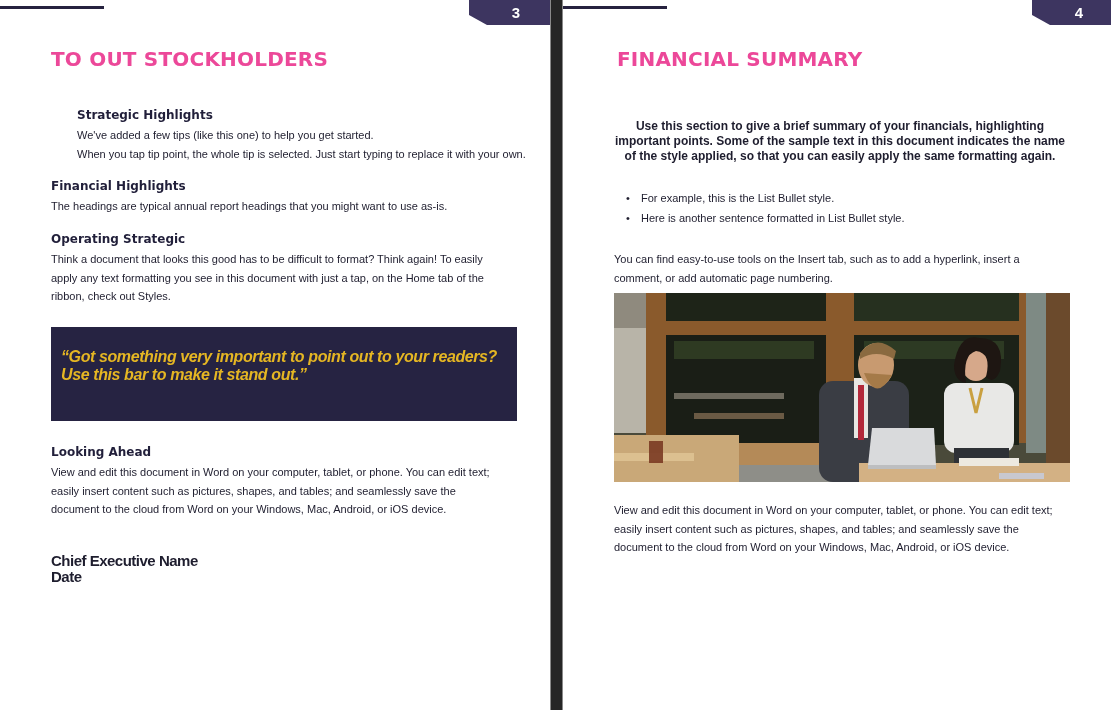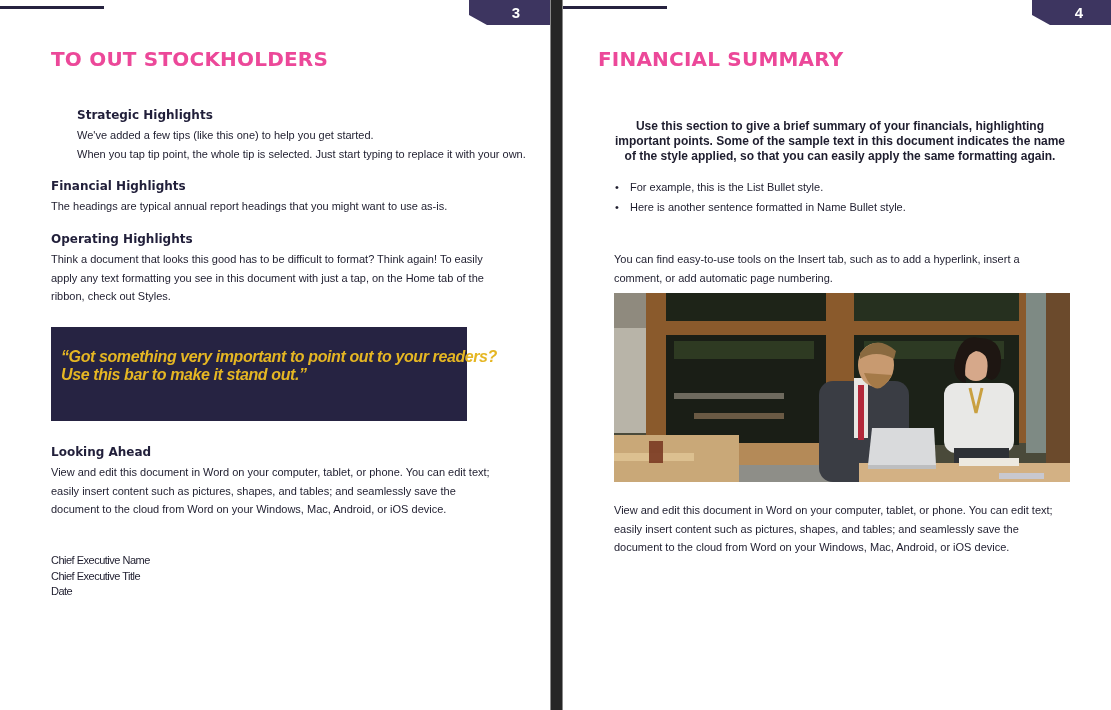--- a/index.html
+++ b/index.html
@@ -10,25 +10,25 @@
   .divider { position:absolute; left:550px; top:0; width:13px; height:710px; background:#262626; border-left:1px solid #8a8a8a; border-right:1px solid #8a8a8a; box-sizing:border-box; }
   .top-rule { position:absolute; top:6px; left:0; width:104px; height:3px; background:#26223f; }
   #page-right .top-rule { left:0; width:104px; }
   .page-tab { position:absolute; top:0; width:81px; height:25px; background:#3d3560; color:#fff; font-weight:bold; font-size:15px; display:flex; align-items:center; justify-content:flex-end; padding-right:30px; box-sizing:border-box; clip-path:polygon(0 0,100% 0,100% 100%,18px 100%,0 60%); }
   #page-left .page-tab { left:469px; }
   #page-right .page-tab { left:469px; }
   .title { position:absolute; font-family:"DejaVu Sans", sans-serif; font-weight:bold; font-size:20px; letter-spacing:0.2px; color:#ec4899; margin:0; }
   .h2 { font-family:"DejaVu Sans", sans-serif; font-weight:bold; font-size:12px; color:#211f3a; margin:0 0 4px 0; }
   .p { font-size:11px; line-height:18.5px; color:#1e1d2e; margin:0; }
   .block { position:absolute; left:51px; width:460px; }
-  .quote-bar { position:absolute; left:51px; top:327px; width:416px; height:94px; background:#262342; box-sizing:border-box; padding:21px 10px 0 10px; }
+  .quote-bar { position:absolute; left:51px; top:327px; width:466px; height:94px; background:#262342; box-sizing:border-box; padding:21px 10px 0 10px; }
   .quote-text { color:#e5b623; font-style:italic; font-weight:bold; font-size:16px; line-height:18px; letter-spacing:-0.4px; }
-  .sig { font-size:11px; font-weight:normal; line-height:15.5px; letter-spacing:-0.5px; color:#1e1d2e; }
+  .sig { font-size:15px; font-weight:bold; line-height:15.5px; letter-spacing:-0.5px; color:#1e1d2e; }
   .lead { font-weight:bold; font-size:12px; line-height:15px; color:#1e1d2e;text-align:center; }
-  ul.bullets { margin:0; padding:0; list-style:none; }
+  ul.bullets { margin:11px; padding:0; list-style:none; }
   ul.bullets li { font-size:11px; line-height:19.5px; position:relative; padding-left:16px; }
   ul.bullets li::before { content:"•"; position:absolute; left:1px; top:0; }
   .photo { position:absolute; left:51px; top:293px; width:456px; height:189px; overflow:hidden; background:#3a3a30; }
 </style>
 </head>
 <body>
 
 <div class="page" id="page-left">
   <div class="top-rule"></div>
   <div class="page-tab">
@@ -42,58 +42,57 @@
     <p class="p">We've added a few tips (like this one) to help you get started.</p>
     <p class="p" style="white-space:nowrap;">When you tap tip point, the whole tip is selected. Just start typing to replace it with your own.</p>
   </div>
 
   <div class="block" style="top:179px;">
     <h2 class="h2">Financial Highlights</h2>
     <p class="p">The headings are typical annual report headings that you might want to use as-is.</p>
   </div>
 
   <div class="block" style="top:232px; width:435px;">
-    <h2 class="h2">Operating Highlights</h2>
+    <h2 class="h2">Operating Strategic</h2>
     <p class="p">Think a document that looks this good has to be difficult to format? Think again! To easily apply any text formatting you see in this document with just a tap, on the Home tab of the ribbon, check out Styles.</p>
   </div>
 
   <div class="quote-bar">
     <div class="quote-text" style="width:440px;">“Got something very important to point out to your readers? Use this bar to make it stand out.”</div>
   </div>
 
   <div class="block" style="top:445px; width:455px;">
     <h2 class="h2">Looking Ahead</h2>
     <p class="p">View and edit this document in Word on your computer, tablet, or phone. You can edit text; easily insert content such as pictures, shapes, and tables; and seamlessly save the document to the cloud from Word on your Windows, Mac, Android, or iOS device.</p>
   </div>
 
   <div class="block" style="top:553px;">
     <div class="sig">Chief Executive Name</div>
-    <div class="sig">Chief Executive Title</div>
     <div class="sig">Date</div>
   </div>
 </div>
 
 <div class="divider"></div>
 
 <div class="page" id="page-right">
   <div class="top-rule"></div>
   <div class="page-tab">
       <span>4</span>
     </div>
 
-  <h1 class="title" style="left:35px; top:47px;">FINANCIAL SUMMARY</h1>
+  <h1 class="title" style="left:54px; top:47px;">FINANCIAL SUMMARY</h1>
 
   <div class="block" style="top:107px; width:452px;">
     <p class="lead">Use this section to give a brief summary of your financials, highlighting important points. Some of the sample text in this document indicates the name of the style applied, so that you can easily apply the same formatting again.</p>
   </div>
 
   <div class="block" style="top:178px;">
     <ul class="bullets">
       <li>For example, this is the List Bullet style.</li>
-      <li>Here is another sentence formatted in Name Bullet style.</li>
+      <li>Here is another sentence formatted in List Bullet style.</li>
     </ul>
   </div>
 
   <div class="block" style="top:250px; width:430px;">
     <p class="p">You can find easy-to-use tools on the Insert tab, such as to add a hyperlink, insert a comment, or add automatic page numbering.</p>
   </div>
 
   <div class="photo" role="img" aria-label="Two business people working on a laptop at an outdoor cafe table">
     <svg width="456" height="189" viewBox="0 0 456 189">
       <rect x="0" y="0" width="456" height="189" fill="#4a4a3a"></rect>

